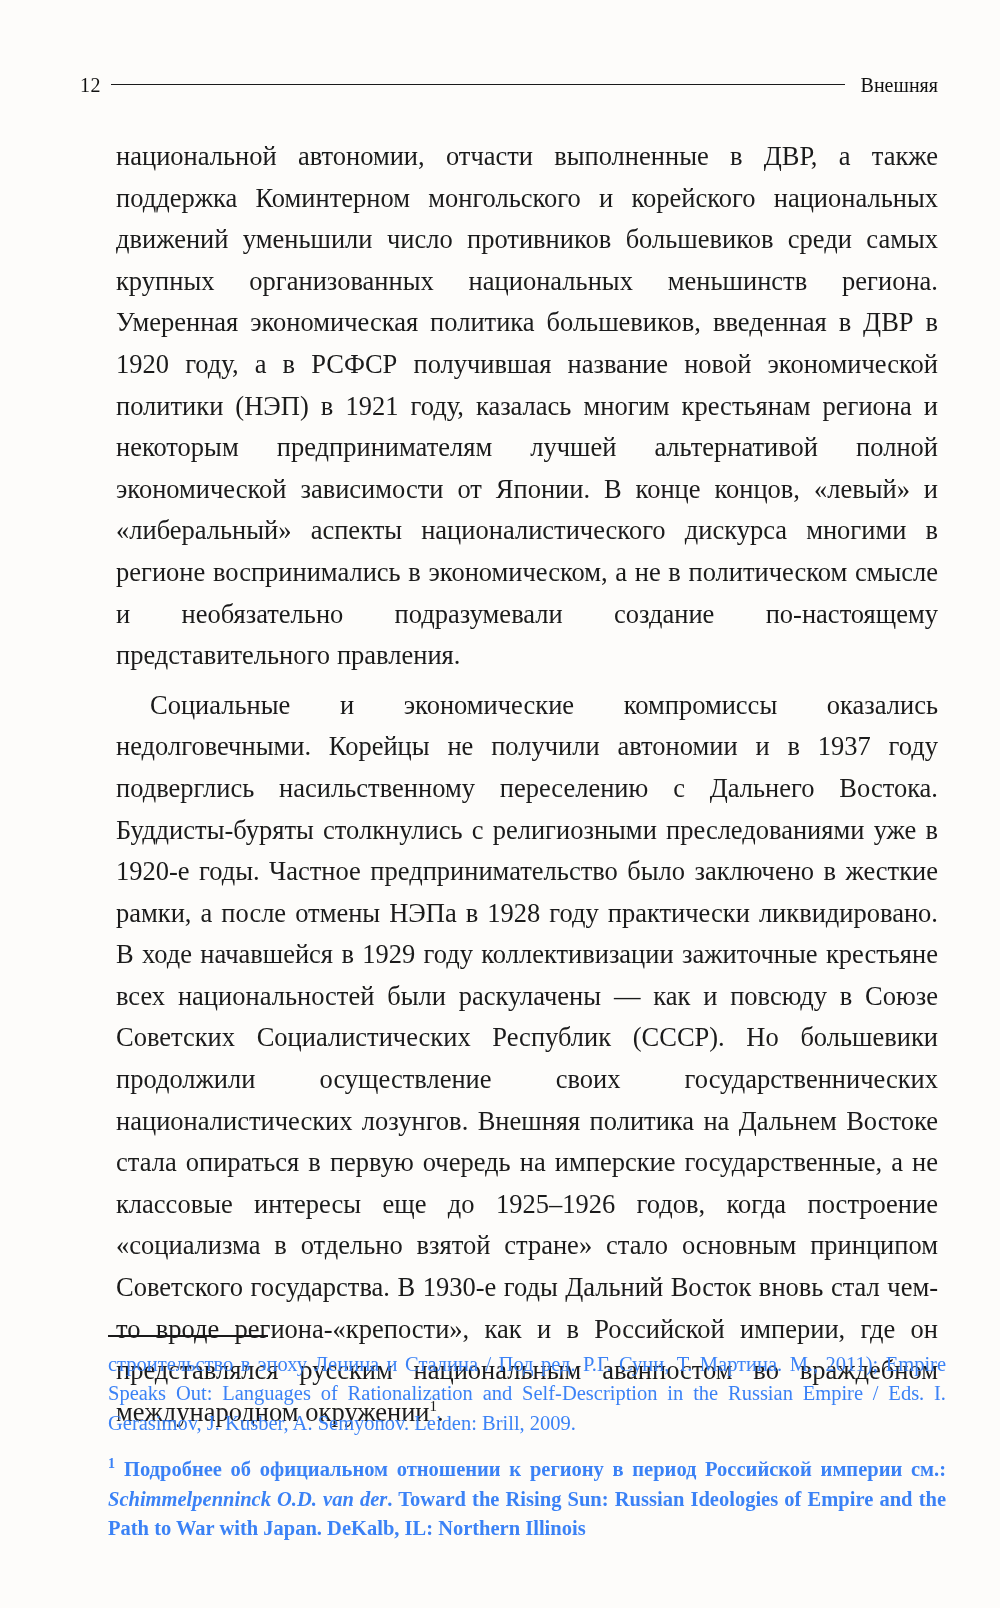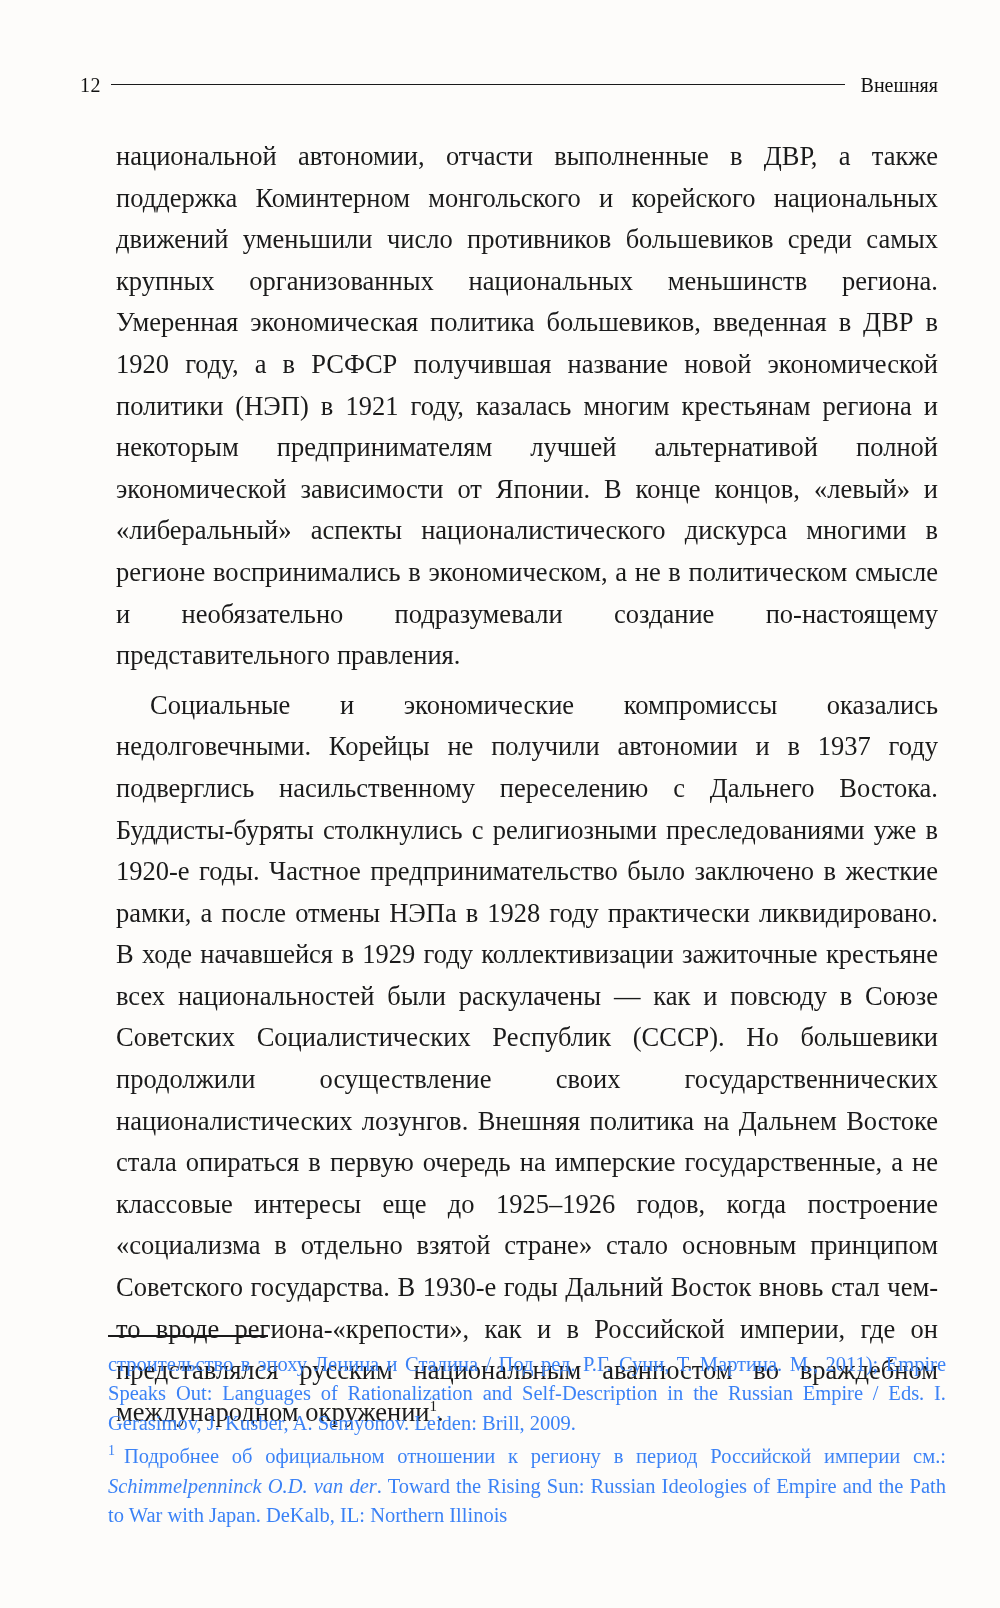--- a/index.html
+++ b/index.html
@@ -83,21 +83,22 @@
     margin: 0 0 13px 0;
   }
   .footnotes p {
     margin: 0;
     font-size: 20.5px;
     line-height: 29.5px;
     text-align: justify;
     color: #3b82f6;
   }
   .footnotes p + p {
-    margin-top: 4px;
+    margin-top: 17px;
+    font-weight: bold;
   }
   .fn-marker {
     font-size: 14px;
     vertical-align: super;
     line-height: 0;
     padding-right: 9px;
   }
   .ital { font-style: italic; }
   sup.note {
     font-size: 15px;

